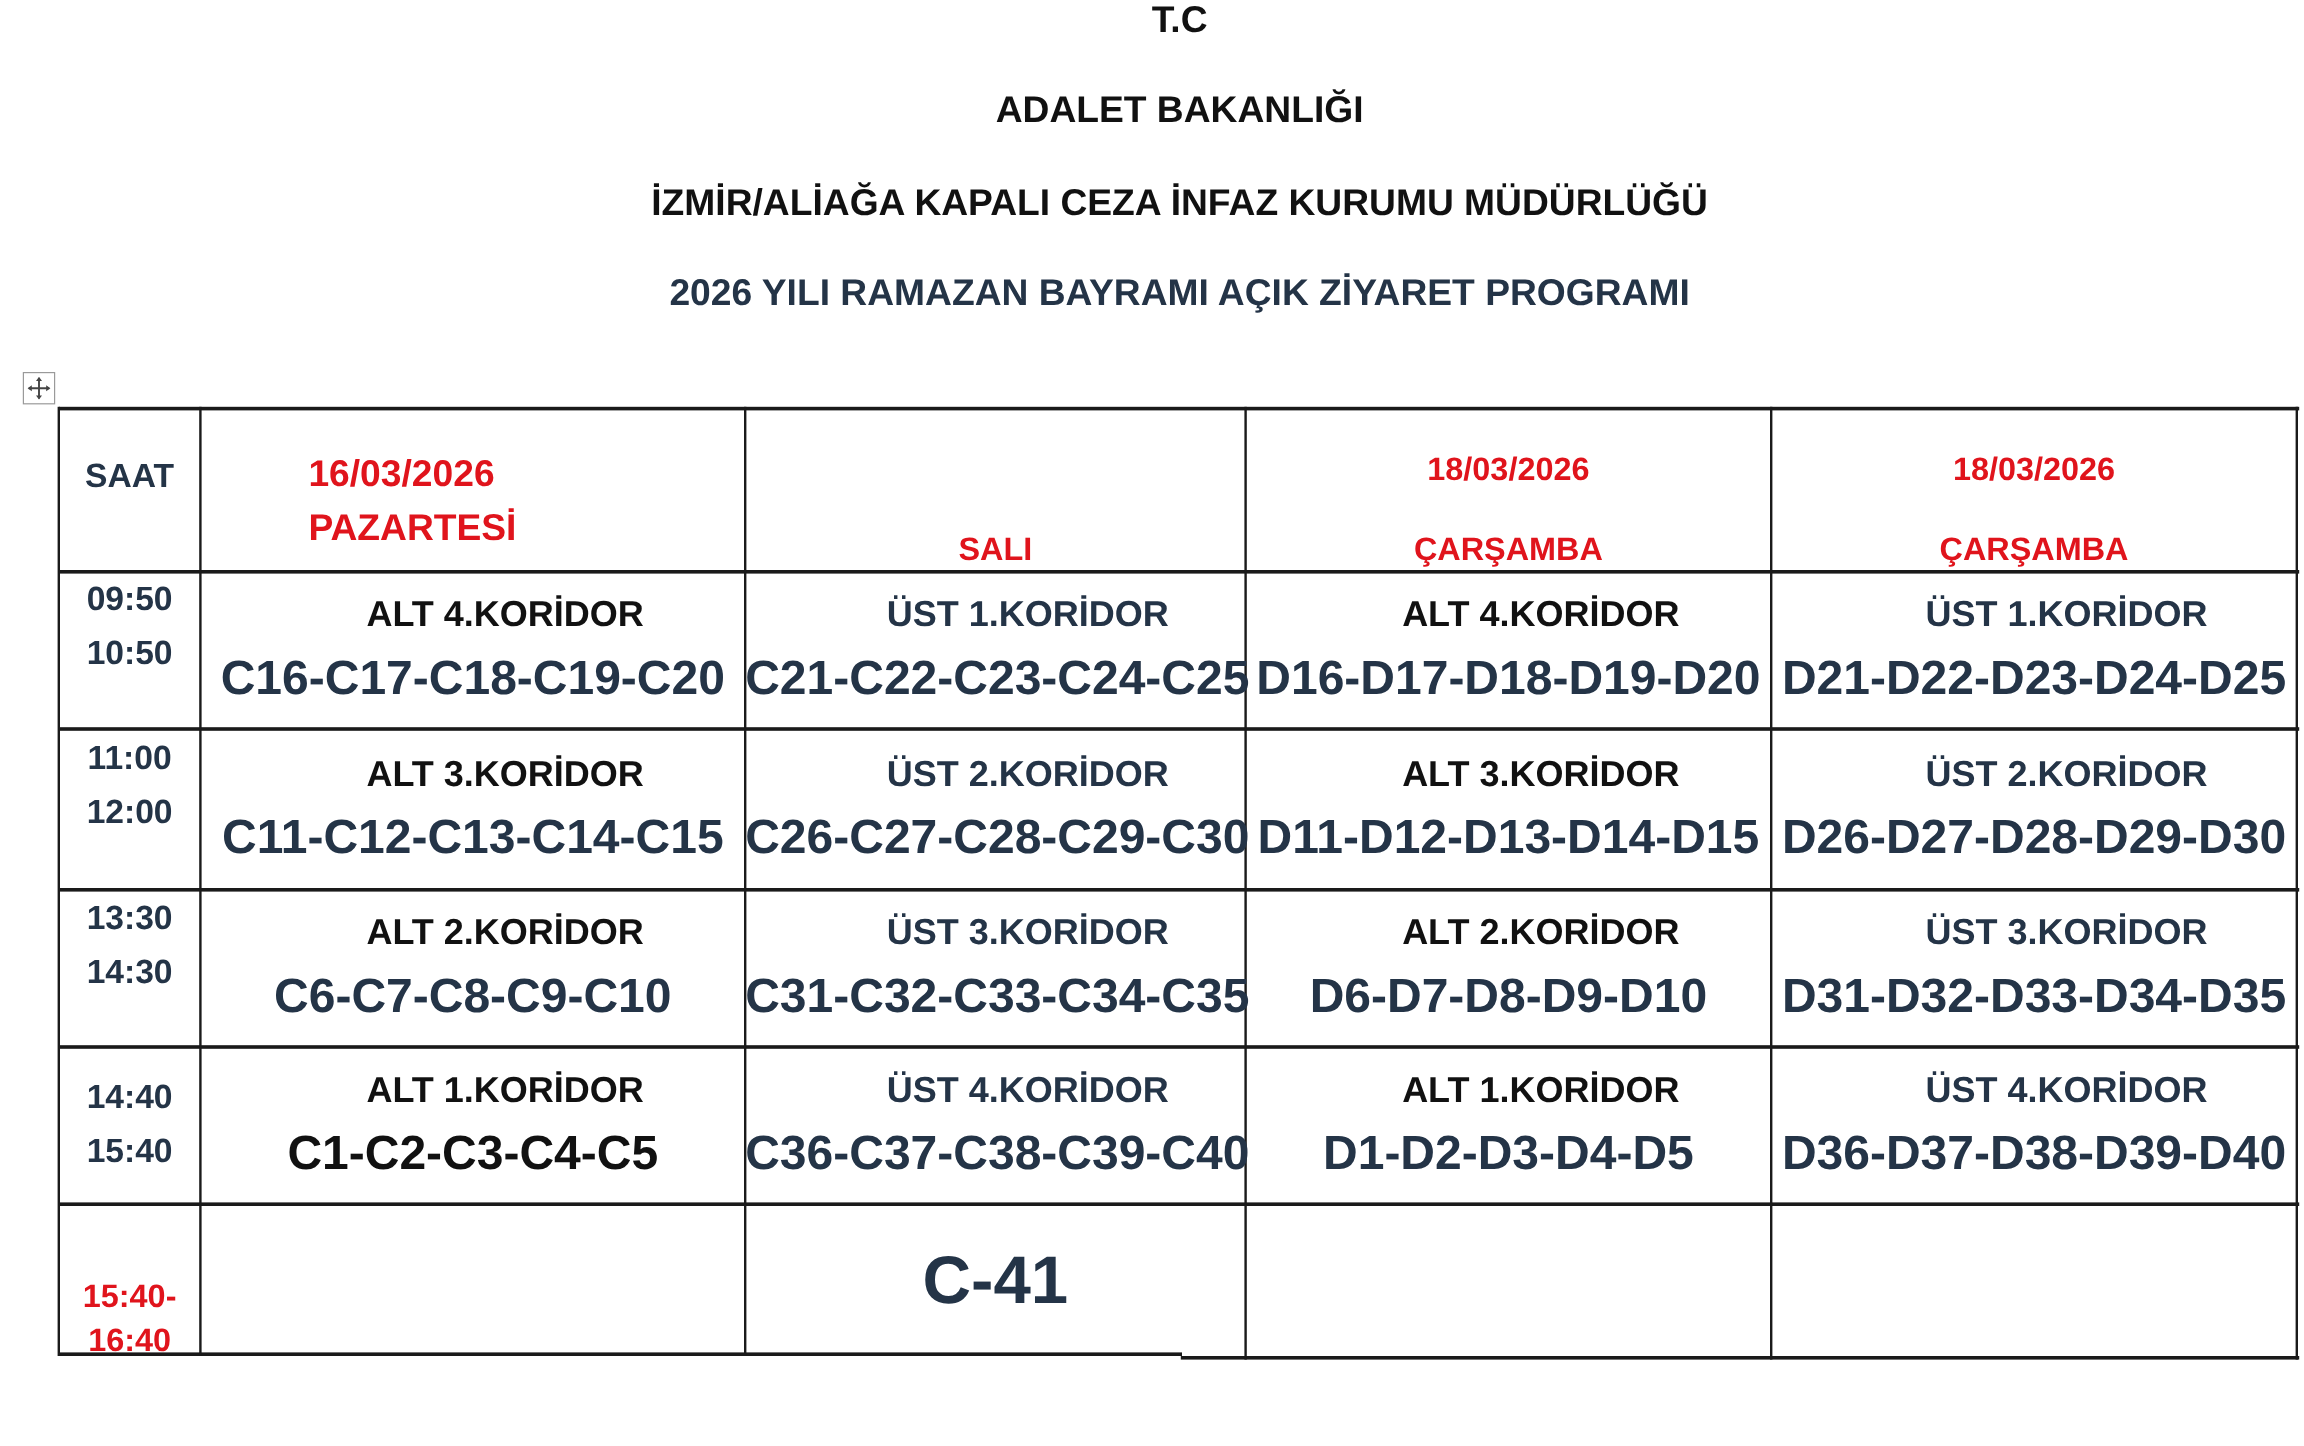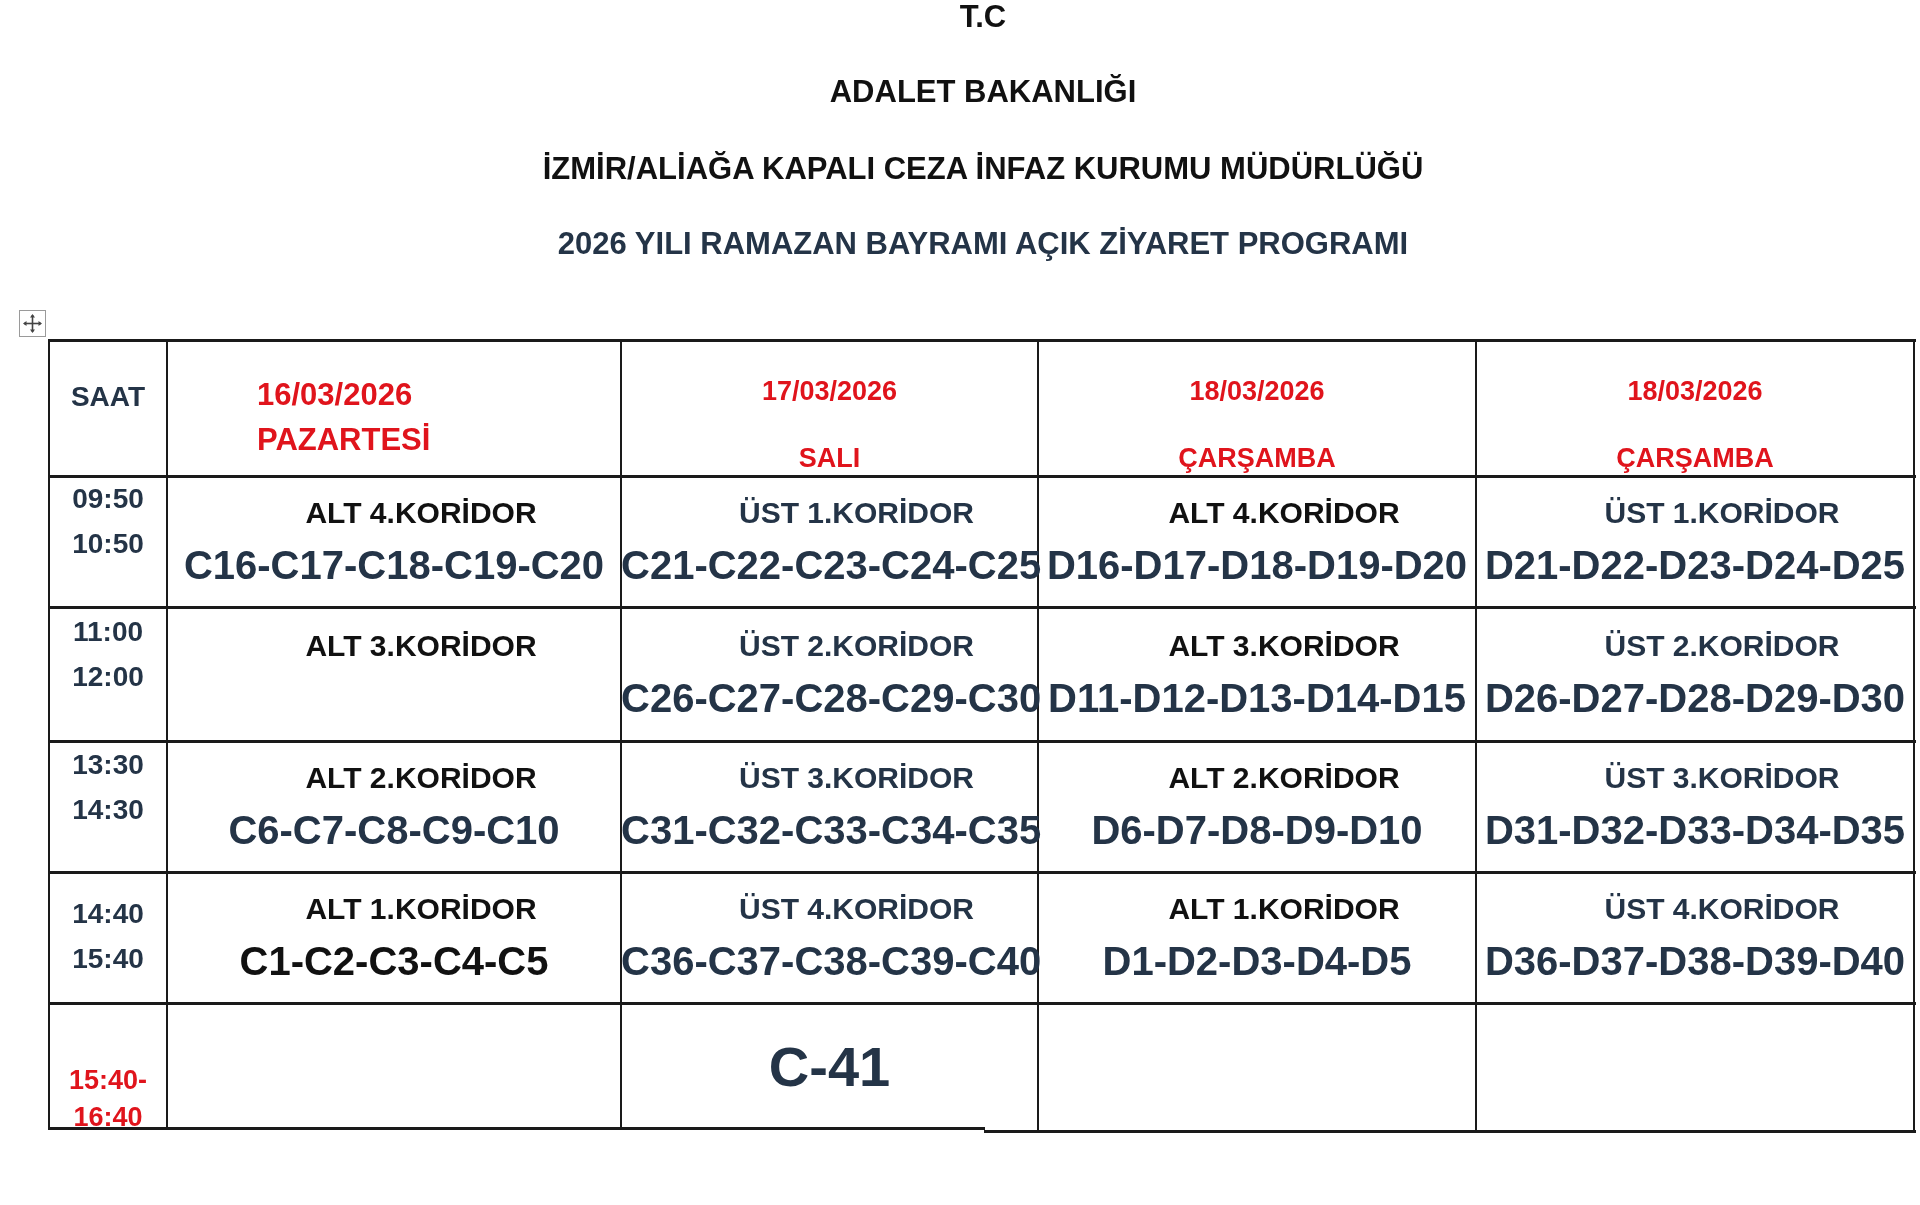--- a/index.html
+++ b/index.html
@@ -63,21 +63,20 @@
   <div class="vline" style="left:1913px; top:339px; height:794px;"></div>
 
   <div class="cell" style="left:49px; top:340px; width:118px; height:136px;">
     <span class="txt slate hdr-saat center" style="left:0; width:118px; top:41px;">SAAT</span>
   </div>
   <div class="cell" style="left:167px; top:340px; width:454px; height:136px;">
     <span class="txt red hdr-date1" style="left:90px; top:37px;">16/03/2026</span>
     <span class="txt red hdr-date1" style="left:90px; top:82px;">PAZARTESİ</span>
   </div>
   <div class="cell" style="left:621px; top:340px; width:417px; height:136px;">
-    <span class="txt red hdr-date center" style="left:0; width:417px; top:36px;">17/03/2026</span>
     <span class="txt red hdr-date center" style="left:0; width:417px; top:103px;">SALI</span>
   </div>
   <div class="cell" style="left:1038px; top:340px; width:438px; height:136px;">
     <span class="txt red hdr-date center" style="left:0; width:438px; top:36px;">18/03/2026</span>
     <span class="txt red hdr-date center" style="left:0; width:438px; top:103px;">ÇARŞAMBA</span>
   </div>
   <div class="cell" style="left:1476px; top:340px; width:438px; height:136px;">
     <span class="txt red hdr-date center" style="left:0; width:438px; top:36px;">18/03/2026</span>
     <span class="txt red hdr-date center" style="left:0; width:438px; top:103px;">ÇARŞAMBA</span>
   </div>
@@ -102,20 +101,21 @@
     <span class="txt slate corr center" style="left:0; width:438px; top:20px;">ÜST 1.KORİDOR</span>
     <span class="txt slate code center" style="left:0; width:438px; top:67px;">D21-D22-D23-D24-D25</span>
   </div>
 
   <div class="cell" style="left:49px; top:607px; width:118px; height:134px;">
     <span class="txt slate time center" style="left:0; width:118px; top:9px;">11:00</span>
     <span class="txt slate time center" style="left:0; width:118px; top:54px;">12:00</span>
   </div>
   <div class="cell" style="left:167px; top:607px; width:454px; height:134px;">
     <span class="txt black corr center" style="left:0; width:454px; top:22px;">ALT 3.KORİDOR</span>
+    <span class="txt slate code center" style="left:0; width:454px; top:69px;">C11-C12-C13-C14-C15</span>
   </div>
   <div class="cell" style="left:621px; top:607px; width:417px; height:134px;">
     <span class="txt slate corr center" style="left:0; width:417px; top:22px;">ÜST 2.KORİDOR</span>
     <span class="txt slate code center" style="left:0; width:417px; top:69px;">C26-C27-C28-C29-C30</span>
   </div>
   <div class="cell" style="left:1038px; top:607px; width:438px; height:134px;">
     <span class="txt black corr center" style="left:0; width:438px; top:22px;">ALT 3.KORİDOR</span>
     <span class="txt slate code center" style="left:0; width:438px; top:69px;">D11-D12-D13-D14-D15</span>
   </div>
   <div class="cell" style="left:1476px; top:607px; width:438px; height:134px;">

